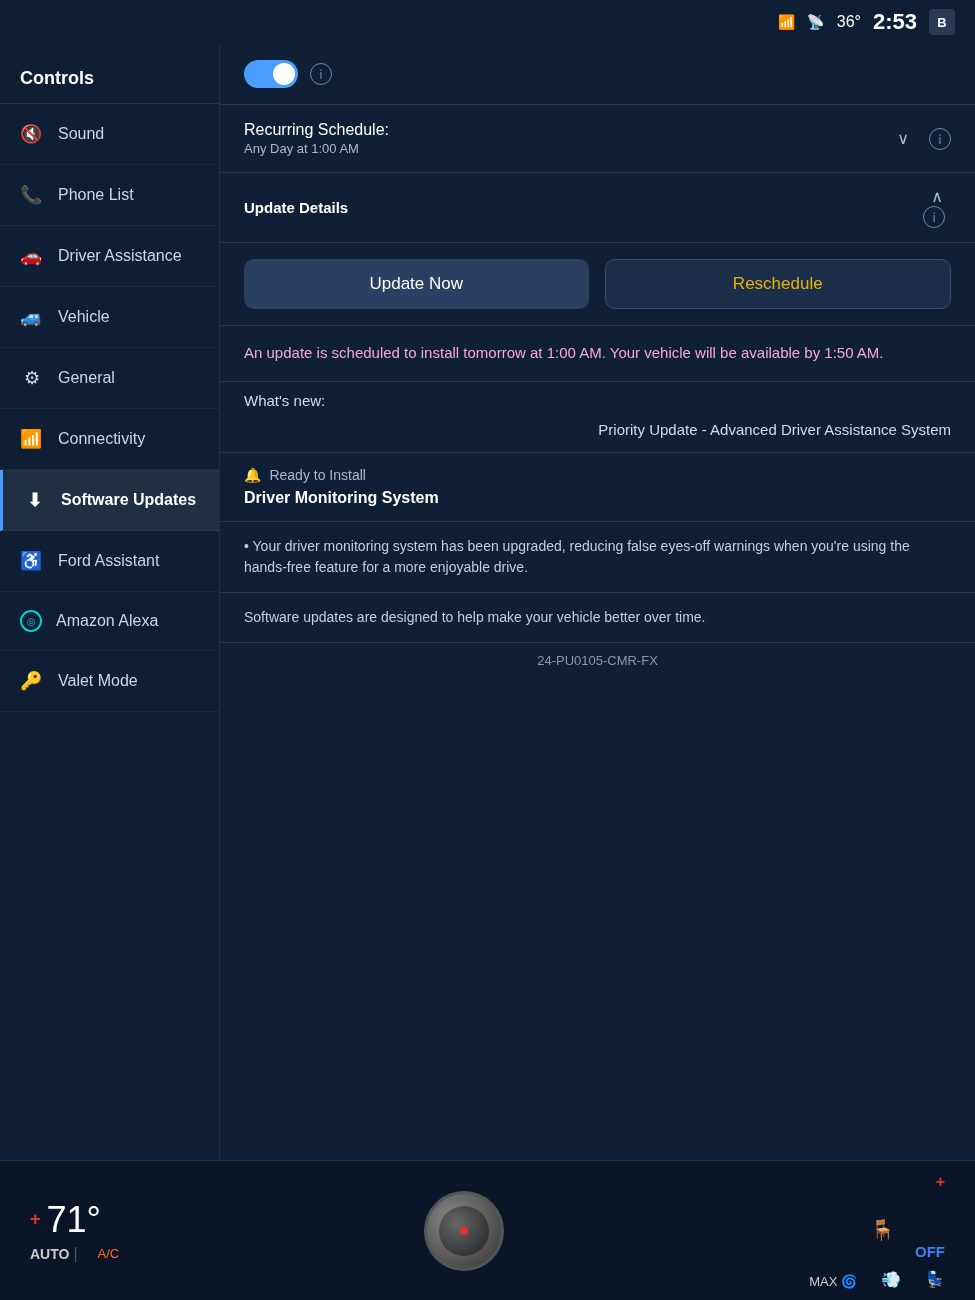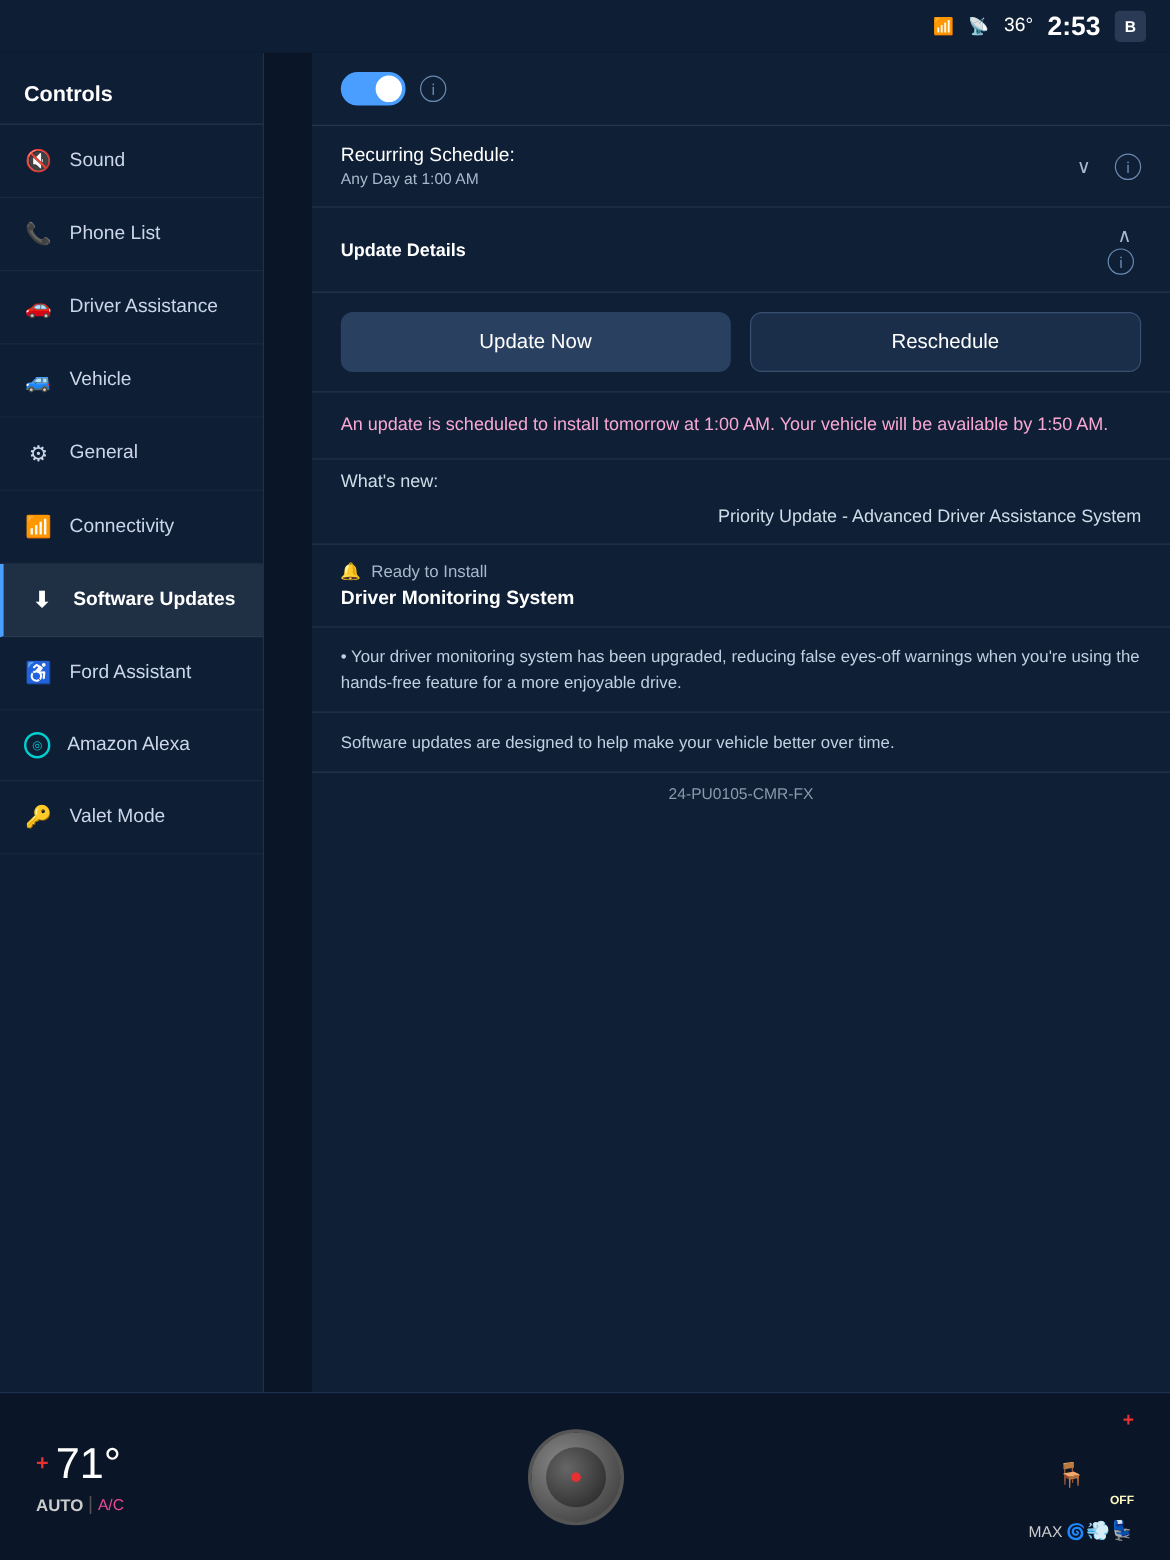--- a/index.html
+++ b/index.html
@@ -59,21 +59,20 @@
     }
 
     
     .main-layout {
       position: absolute;
       top: 44px;
       left: 0;
       right: 0;
       bottom: 140px;
       display: flex;
-      gap: 40px;
     }
 
     
     .sidebar {
       width: 220px;
       background: #0d1e35;
       border-right: 1px solid #1e3050;
       display: flex;
       flex-direction: column;
       padding-top: 10px;
@@ -228,21 +227,21 @@
       cursor: pointer;
       text-align: center;
     }
 
     .btn-reschedule {
       flex: 1;
       padding: 14px 20px;
       background: #1a2e4a;
       border: 1.5px solid #3a5070;
       border-radius: 10px;
-      color: #ffffff;
+      color: #eab308;
       font-size: 17px;
       font-weight: 500;
       cursor: pointer;
       text-align: center;
     }
 
     
     .info-block {
       padding: 16px 24px;
       border-bottom: 1px solid rgba(255,255,255,0.1);
@@ -365,21 +364,22 @@
     }
 
     .auto-label {
       font-size: 14px;
       color: #ccc;
       font-weight: bold;
     }
 
     .ac-label {
       font-size: 13px;
-      color: #ec4899;
+      color: #f97316;
+      margin-left: 16px;
     }
 
     .knob {
       width: 80px;
       height: 80px;
       border-radius: 50%;
       background: radial-gradient(circle at 35% 35%, #888, #333);
       border: 3px solid #555;
       display: flex;
       align-items: center;
@@ -421,29 +421,30 @@
       align-items: center;
       gap: 20px;
     }
 
     .control-icon {
       font-size: 20px;
       color: #ccc;
     }
 
     .off-label {
-      font-size: 10px;
-      color: #fef9c3;
+      font-size: 15px;
+      color: #3b82f6;
       font-weight: bold;
       margin-top: 42px;
     }
 
     .bottom-bottom-row {
       display: flex;
-      align-items: center;
+      gap: 24px;
+      align-items: flex-end;
     }
 
     .max-label {
       font-size: 13px;
       color: #ccc;
     }
 
     .small-icon {
       font-size: 16px;
       color: #ccc;

